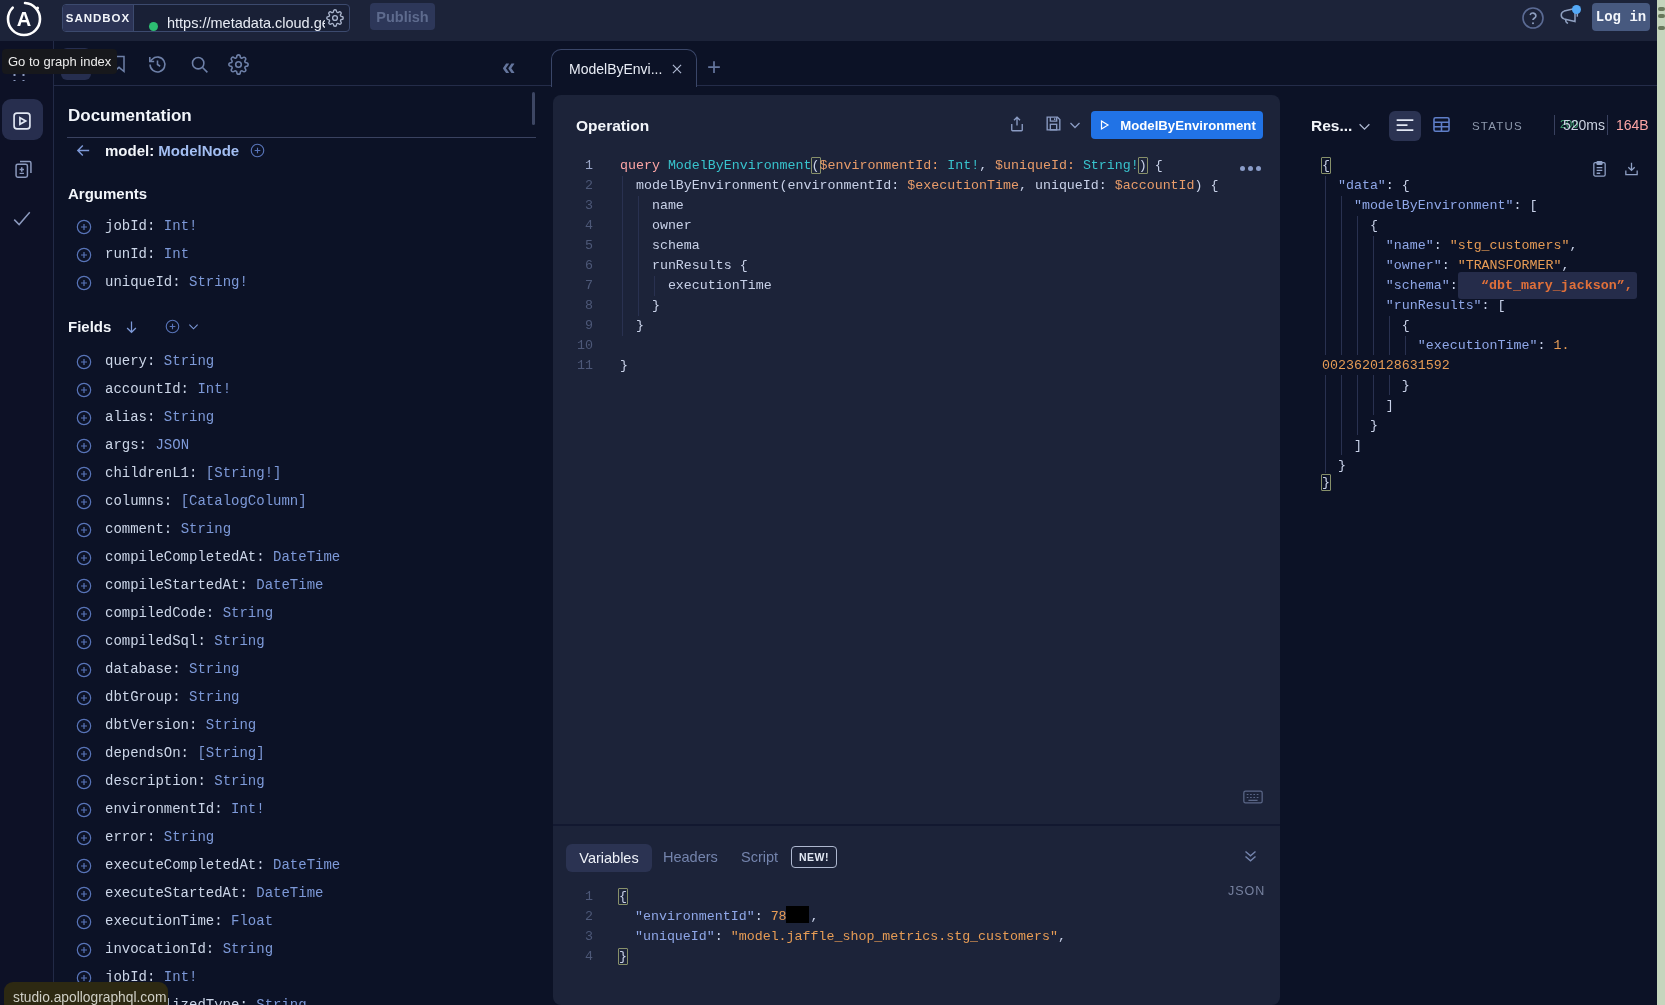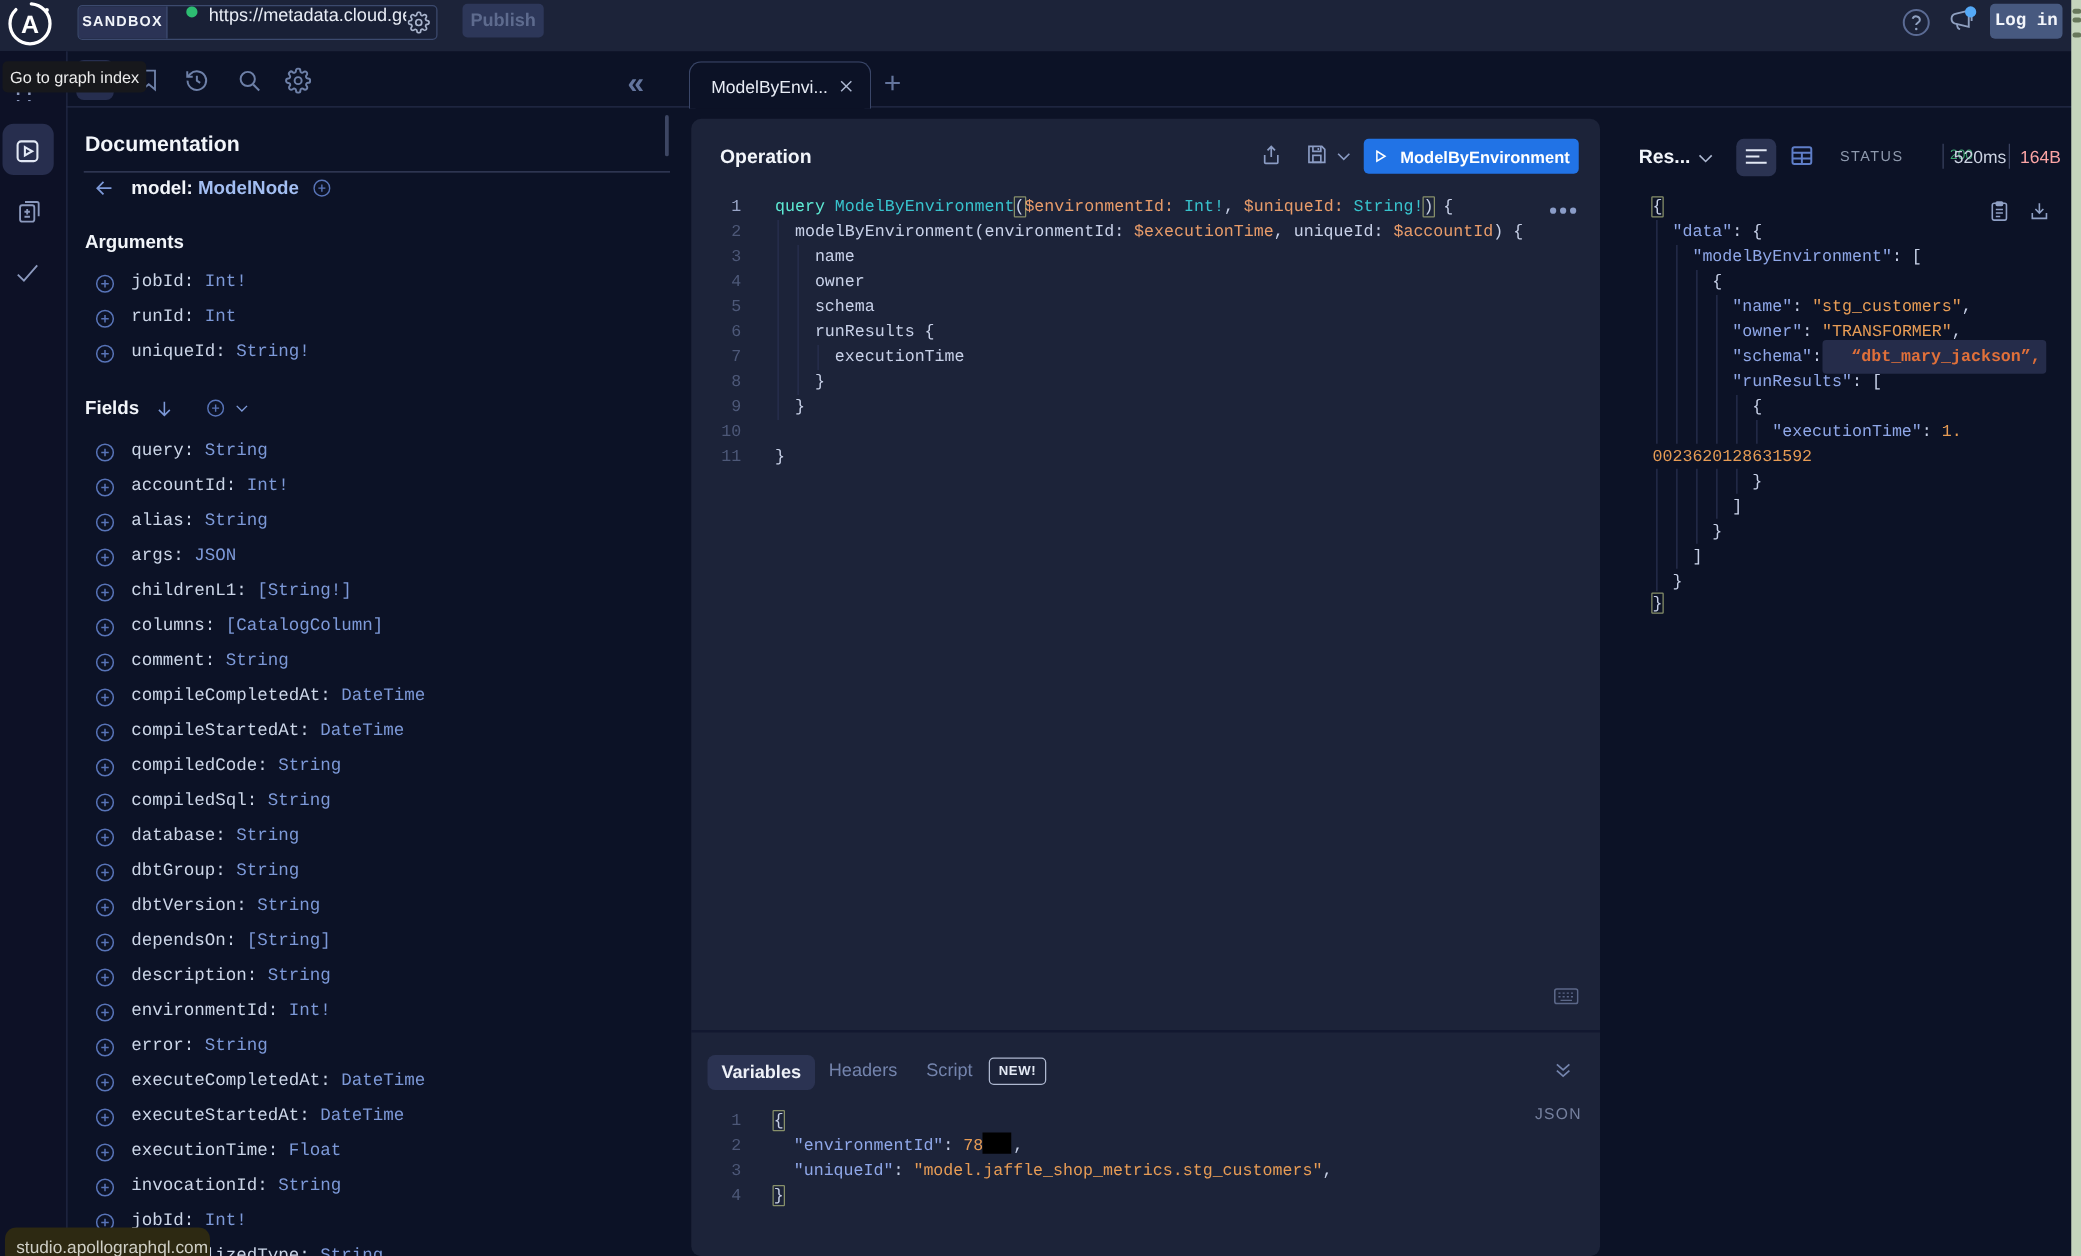--- a/index.html
+++ b/index.html
@@ -1,21 +1,21 @@
 <!DOCTYPE html>
 <html><head>
 <meta charset="utf-8">
 <style>
 html,body{margin:0;padding:0;}
 body{width:1665px;height:1005px;overflow:hidden;background:#0c1226;font-family:"Liberation Sans",sans-serif;}
 #app{position:relative;width:1665px;height:1005px;overflow:hidden;}
 .abs{position:absolute;}
 
 #topbar{left:0;top:0;width:1665px;height:41px;background:#1c2339;}
-#pill{left:62px;top:4px;width:286px;height:26px;border:1px solid #3c4a6e;border-radius:4px;display:flex;align-items:flex-start;overflow:hidden;background:#192036;}
+#pill{left:62px;top:4px;width:286px;height:26px;border:1px solid #3c4a6e;border-radius:4px;display:flex;align-items:flex-end;overflow:hidden;background:#192036;}
 #sandbox{width:70px;height:26px;background:#2b3355;color:#f1f4fa;font-size:11.5px;font-weight:bold;letter-spacing:1px;display:flex;align-items:center;justify-content:center;border-right:1px solid #3c4a6e;}
 #gdot{width:9px;height:9px;border-radius:50%;background:#2dbd72;margin-left:15px;}
 #url{color:#e8ecf5;font-size:14.5px;margin-left:9px;white-space:nowrap;width:158px;overflow:hidden;}
 #publish{left:370px;top:3px;width:65px;height:27px;background:#2d3759;border-radius:4px;color:#5e6b8e;font-weight:bold;font-size:14.5px;display:flex;align-items:center;justify-content:center;}
 #login{left:1592px;top:3px;width:58px;height:28px;background:#47597f;border-radius:4px;color:#f3f6fb;font-weight:bold;font-size:14px;display:flex;align-items:center;justify-content:center;font-family:Liberation Mono, monospace;}
 
 #rail{left:0;top:41px;width:53px;height:964px;background:#0d1126;border-right:1px solid #222a46;}
 #activeicon{left:2px;top:99px;width:41px;height:41px;background:#272e4e;border-radius:9px;}
 
 #row2line{left:53px;top:85px;width:1612px;height:1px;background:#242c49;}
@@ -26,30 +26,30 @@
 
 .h1{color:#f2f5fa;font-weight:bold;}
 .fname{color:#ccd6e8;}
 .ftype{color:#7d99d8;}
 .docrow{font-family:"Liberation Mono",monospace;font-size:14px;white-space:pre;}
 
 #oppanel{left:553px;top:95px;width:727px;height:910px;background:#1c2339;border-radius:8px;}
 #runbtn{top:111px;width:172px;height:28px;background:#2173e6;border-radius:4px;color:#fff;font-weight:bold;font-size:13.2px;display:flex;align-items:center;justify-content:center;}
 .gut{position:absolute;width:40px;text-align:right;font-family:"Liberation Mono",monospace;font-size:13.3px;color:#4d5878;line-height:20px;height:20px;}
 .cl{position:absolute;font-family:"Liberation Mono",monospace;font-size:13.3px;line-height:20px;height:20px;white-space:pre;color:#c8d1e8;}
-.q{color:#5eead4;}
+.q{color:#fca5a5;}
 .t{color:#38c3cd;}
 .v{color:#e89c6a;}
 .p{color:#c8d1e8;}
 .k{color:#8fa7e8;}
 .o{color:#e79c55;}
 .bx{border:1px solid #87906a;border-radius:1px;margin:0 -1px;}
 .guide{position:absolute;width:1px;background:#293150;}
 
-#vartab{left:566px;top:844px;width:86px;height:28px;background:#2b3352;border-radius:6px;color:#eef1f8;font-weight:bold;font-size:14.5px;display:flex;align-items:center;justify-content:center;}
+#vartab{left:566px;top:844px;width:86px;height:28px;background:#2b3352;border-radius:6px;color:#eef1f8;font-weight:normal;font-size:14.5px;display:flex;align-items:center;justify-content:center;}
 #newbadge{left:791px;top:846px;height:20px;border:1px solid #aeb8d0;border-radius:4px;color:#e3e9f4;font-size:10.5px;font-weight:bold;letter-spacing:.5px;display:flex;align-items:center;padding:0 7px;}
 
 #linesbtn{left:1389px;top:111px;width:32px;height:30px;background:#2b3352;border-radius:6px;}
 
 #strip{left:1657px;top:0;width:8px;height:1005px;background:#c5d5bd;}
 .sdot{position:absolute;left:1658px;width:7px;height:4px;background:#68785c;border-radius:2px;}
 
 #bubble{left:4px;top:982px;width:164px;height:30px;background:#2d2912;border-radius:9px;color:#cfcfc6;font-size:13.8px;display:flex;align-items:center;padding-left:9px;box-sizing:border-box;}
 </style>
 </head>

